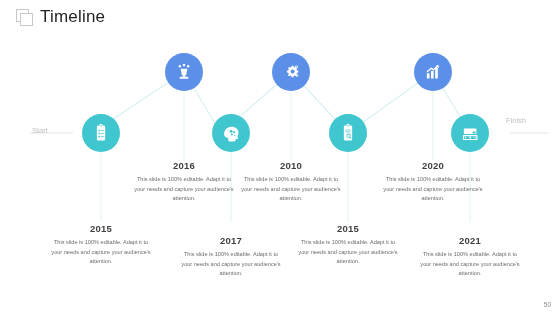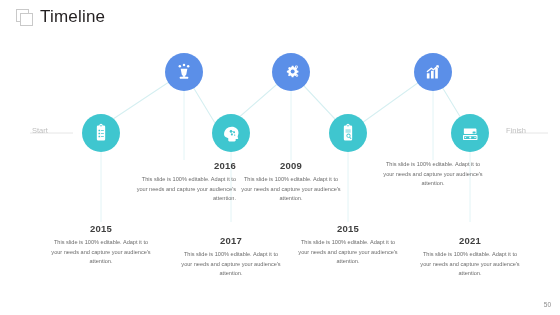--- a/index.html
+++ b/index.html
@@ -137,21 +137,21 @@
     <line x1="101" y1="152" x2="101" y2="222" stroke="#e2f4f6" stroke-width="1"></line>
     <line x1="184" y1="91" x2="184" y2="160" stroke="#e2f4f6" stroke-width="1"></line>
     <line x1="231" y1="152" x2="231" y2="222" stroke="#e2f4f6" stroke-width="1"></line>
     <line x1="291" y1="91" x2="291" y2="160" stroke="#e2f4f6" stroke-width="1"></line>
     <line x1="348" y1="152" x2="348" y2="222" stroke="#e2f4f6" stroke-width="1"></line>
     <line x1="433" y1="91" x2="433" y2="160" stroke="#e2f4f6" stroke-width="1"></line>
     <line x1="470" y1="152" x2="470" y2="222" stroke="#e2f4f6" stroke-width="1"></line>
   </svg>
 
   <div class="endpoint" style="left:32px; top:126px;">Start</div>
-  <div class="endpoint" style="left:506px; top:126px;">Finish</div>
+  <div class="endpoint" style="left:506px; top:116px;">Finish</div>
 
   <div class="node teal" style="left:82px; top:114px;">
     <span>
       <svg width="20" height="20" viewBox="0 0 24 24" fill="#ffffff">
         <path d="M15.5 3H14a2 2 0 0 0-4 0H8.5A1.5 1.5 0 0 0 7 4.5v15A1.5 1.5 0 0 0 8.5 21h7a1.5 1.5 0 0 0 1.5-1.5v-15A1.5 1.5 0 0 0 15.5 3zm-3.5-.6a.9.9 0 1 1 0 1.8.9.9 0 0 1 0-1.8z"></path>
         <rect x="9" y="8" width="2" height="2" rx="0.3" fill="#3fc6cf"></rect>
         <rect x="12" y="8.6" width="3.4" height="0.9" fill="#3fc6cf"></rect>
         <rect x="9" y="11.6" width="2" height="2" rx="0.3" fill="#3fc6cf"></rect>
         <rect x="12" y="12.2" width="3.4" height="0.9" fill="#3fc6cf"></rect>
         <rect x="9" y="15.2" width="2" height="2" rx="0.3" fill="#3fc6cf"></rect>
@@ -233,31 +233,32 @@
         <rect x="14.4" y="9.6" width="3.4" height="2.4" rx="0.6" fill="#3fc6cf"></rect>
         <rect x="3.4" y="13.8" width="16.6" height="5.6" rx="0.8"></rect>
         <rect x="4.6" y="15" width="14.2" height="3.2" rx="0.4" fill="#3fc6cf"></rect>
         <circle cx="11.7" cy="16.6" r="1.2" fill="#ffffff"></circle>
         <rect x="5.4" y="16.1" width="1.6" height="1" fill="#ffffff"></rect>
         <rect x="16.4" y="16.1" width="1.6" height="1" fill="#ffffff"></rect>
       </svg>
     </span>
   </div>
 
-  <div class="block" style="left:132px; top:160px;text-align:right;">
+  <div class="block" style="left:132px; top:160px;">
     <p class="year">2016</p>
     <p class="body">This slide is 100% editable. Adapt it to your needs and capture your audience's attention.</p>
   </div>
 
   <div class="block" style="left:239px; top:160px;">
-    <p class="year">2009</p>
+    <p class="year">2010</p>
     <p class="body">This slide is 100% editable. Adapt it to your needs and capture your audience's attention.</p>
   </div>
 
   <div class="block" style="left:381px; top:160px;">
+    <p class="year">2020</p>
     <p class="body">This slide is 100% editable. Adapt it to your needs and capture your audience's attention.</p>
   </div>
 
   <div class="block" style="left:49px; top:223px;">
     <p class="year">2015</p>
     <p class="body">This slide is 100% editable. Adapt it to your needs and capture your audience's attention.</p>
   </div>
 
   <div class="block" style="left:179px; top:223px;margin-top:12px;">
     <p class="year">2017</p>

